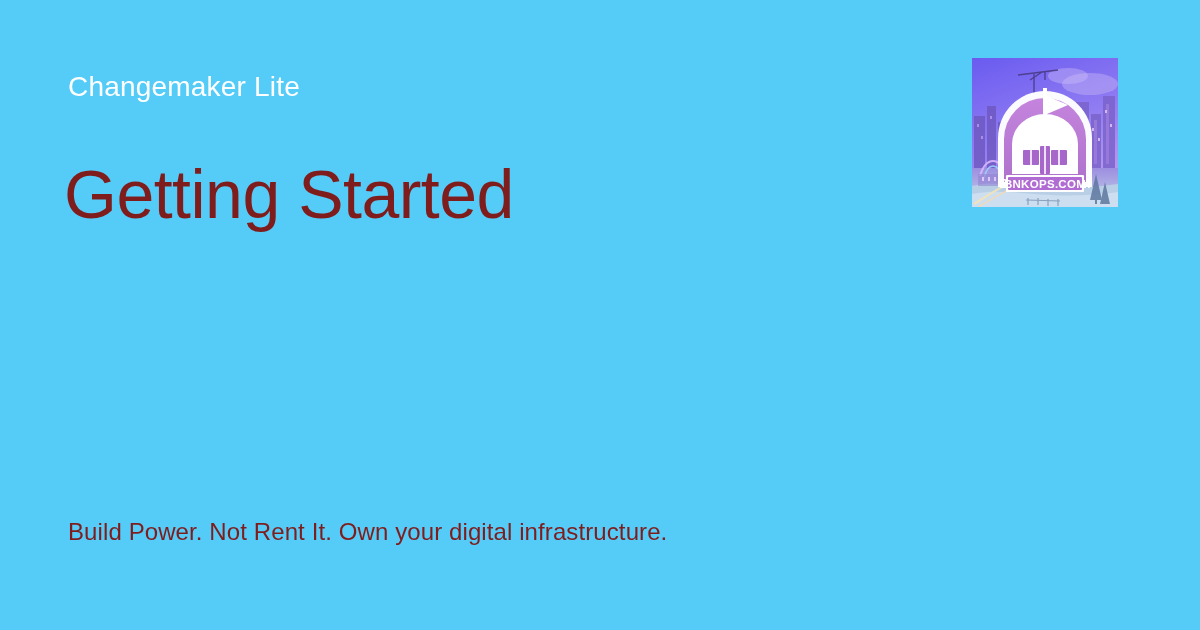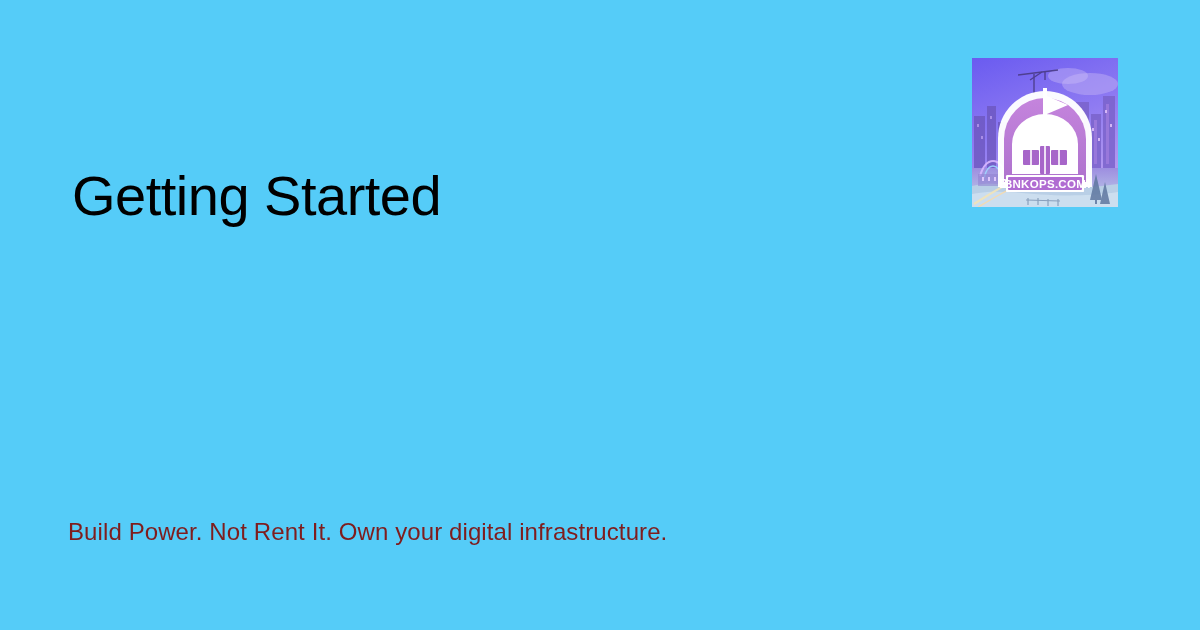--- a/index.html
+++ b/index.html
@@ -32,27 +32,27 @@
     line-height: 1.2;
     color: #ffffff;
     letter-spacing: 0.2px;
     white-space: nowrap;
   }
 
   .headline {
     position: absolute;
     left: 64px;
     top: 158px;
-    font-size: 56px;
+    font-size: 68px;
     font-weight: 400;
     line-height: 1.08;
-    color: #000000;
+    color: #7f1d1d;
     letter-spacing: -0.5px;
     white-space: nowrap;
-    margin: 8px;
+    margin: 0;
   }
 
   .tagline {
     position: absolute;
     left: 68px;
     top: 516px;
     font-size: 24px;
     font-weight: 400;
     line-height: 1.3;
     color: #7f1d1d;
@@ -73,20 +73,21 @@
     display: block;
     width: 146px;
     height: 149px;
   }
 </style>
 </head>
 <body>
 
 <div id="og-card">
 
+  <div class="eyebrow">Changemaker Lite</div>
 
   <h1 class="headline">Getting Started</h1>
 
   <div class="tagline">Build Power. Not Rent It. Own your digital infrastructure.</div>
 
   <div class="brand-logo">
     <svg viewBox="0 0 146 149" xmlns="http://www.w3.org/2000/svg" aria-hidden="true">
       <defs>
         <linearGradient id="skyGrad" x1="0" y1="0" x2="0.35" y2="1">
           <stop offset="0%" stop-color="#6a5bf0"></stop>

